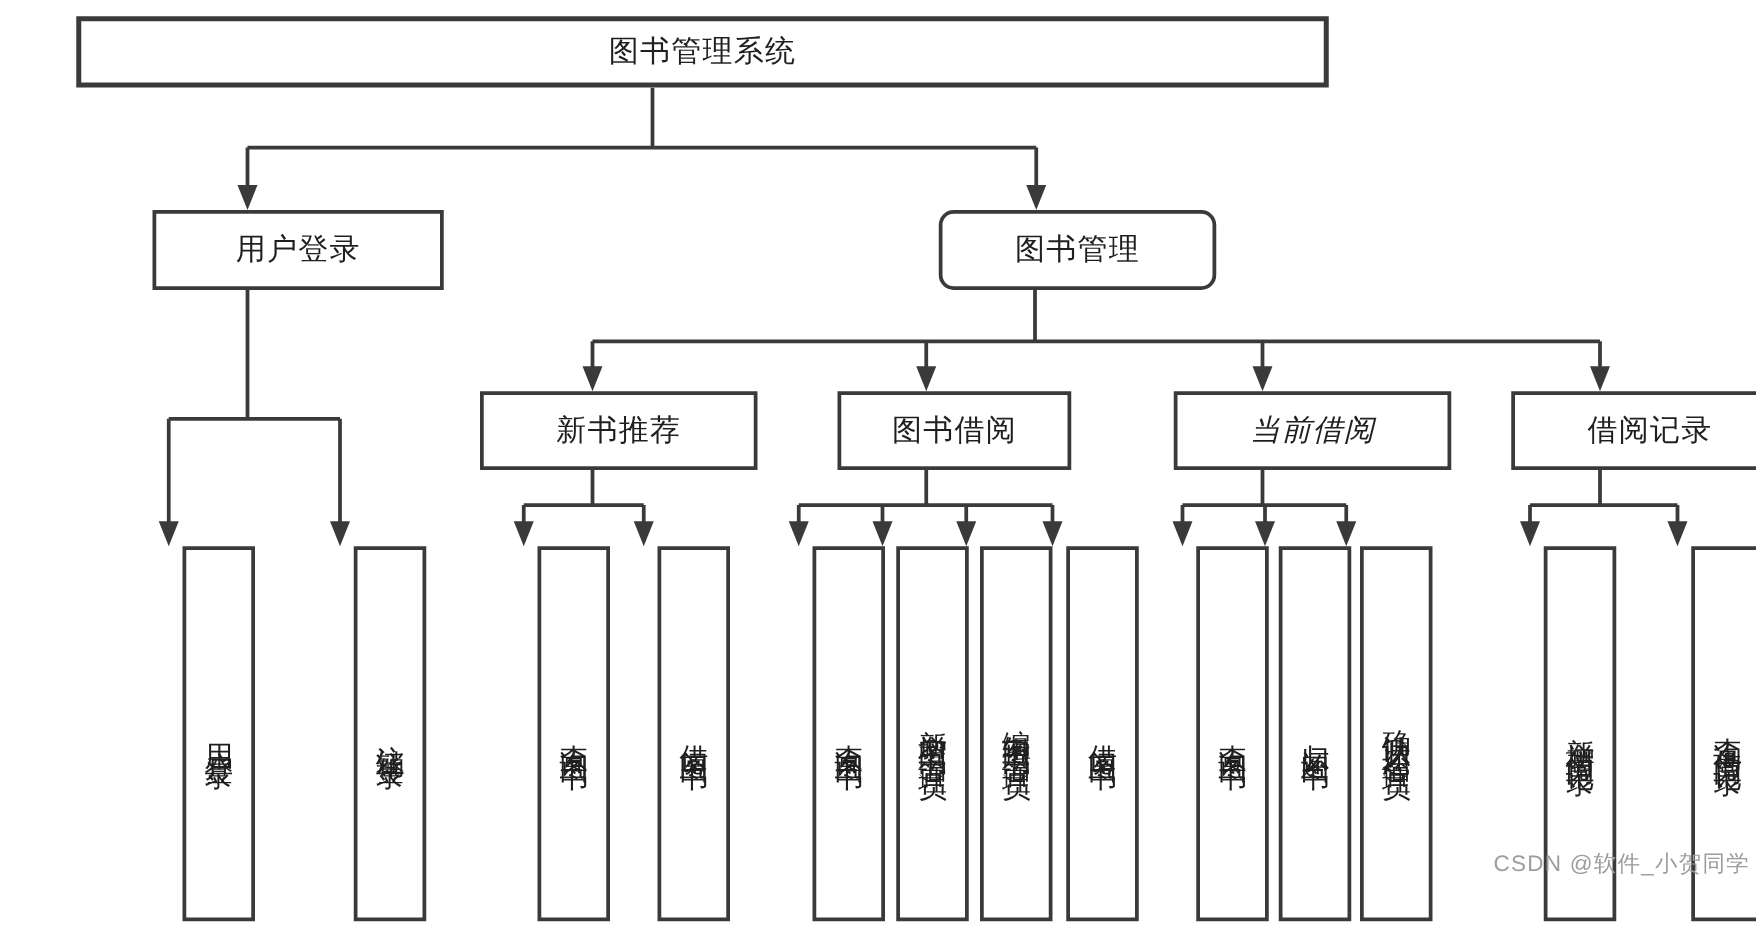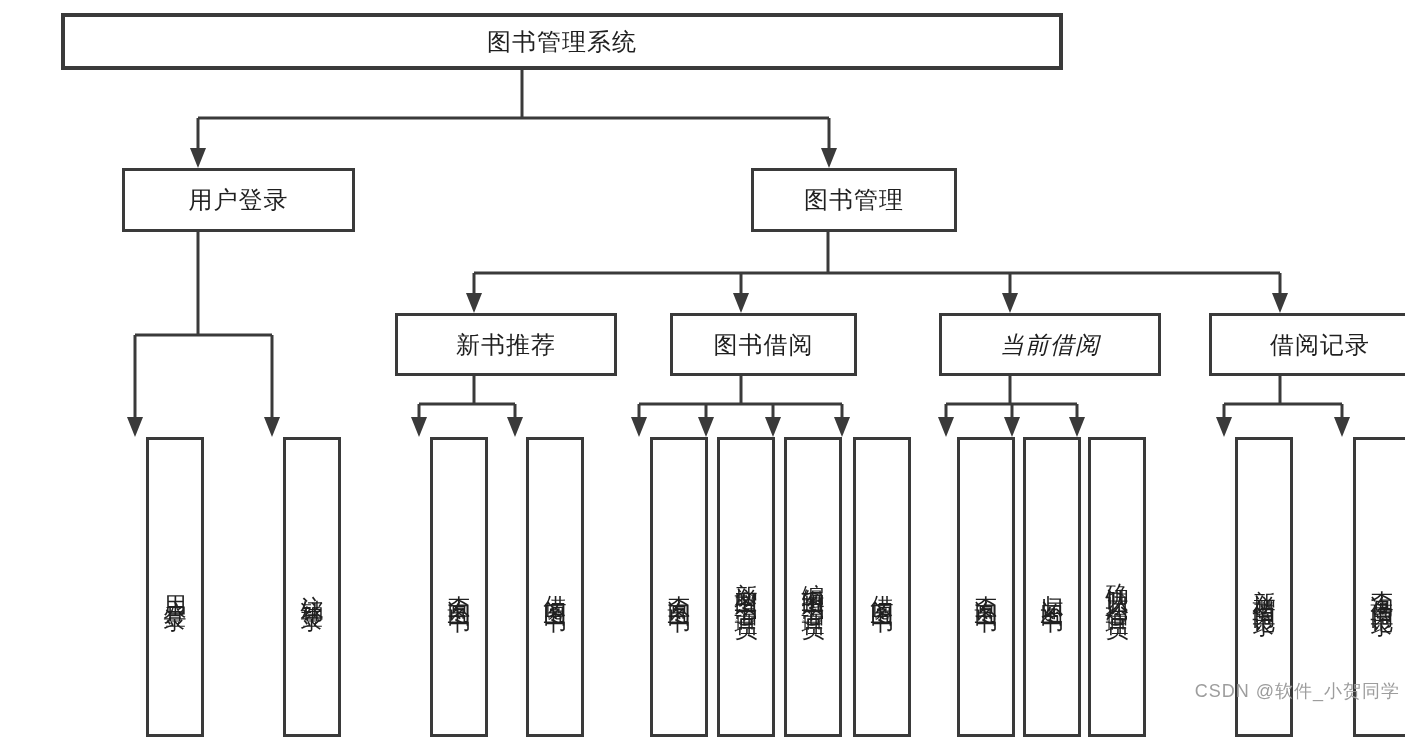--- a/index.html
+++ b/index.html
@@ -115,25 +115,25 @@
     <polygon points="1334,417 1350,417 1342,437"></polygon>
   </svg>
 
   <div class="node root" style="left:21px;top:13px;width:1002px;height:57px;">
     <span class="hlabel">图书管理系统</span>
   </div>
 
   <div class="node" style="left:82px;top:168px;width:233px;height:64px;">
     <span class="hlabel">用户登录</span>
   </div>
-  <div class="node" style="left:711px;top:168px;width:206px;height:64px;">
+  <div class="node" style="left:711px;top:168px;width:222px;height:64px;border-radius:12px;">
     <span class="hlabel">图书管理</span>
   </div>
 
-  <div class="node" style="left:355px;top:313px;width:222px;height:63px;">
+  <div class="node" style="left:344px;top:313px;width:222px;height:63px;">
     <span class="hlabel">新书推荐</span>
   </div>
   <div class="node" style="left:630px;top:313px;width:187px;height:63px;">
     <span class="hlabel">图书借阅</span>
   </div>
   <div class="node" style="left:899px;top:313px;width:222px;height:63px;font-style:italic;">
     <span class="hlabel">当前借阅</span>
   </div>
   <div class="node" style="left:1169px;top:313px;width:222px;height:63px;">
     <span class="hlabel">借阅记录</span>

